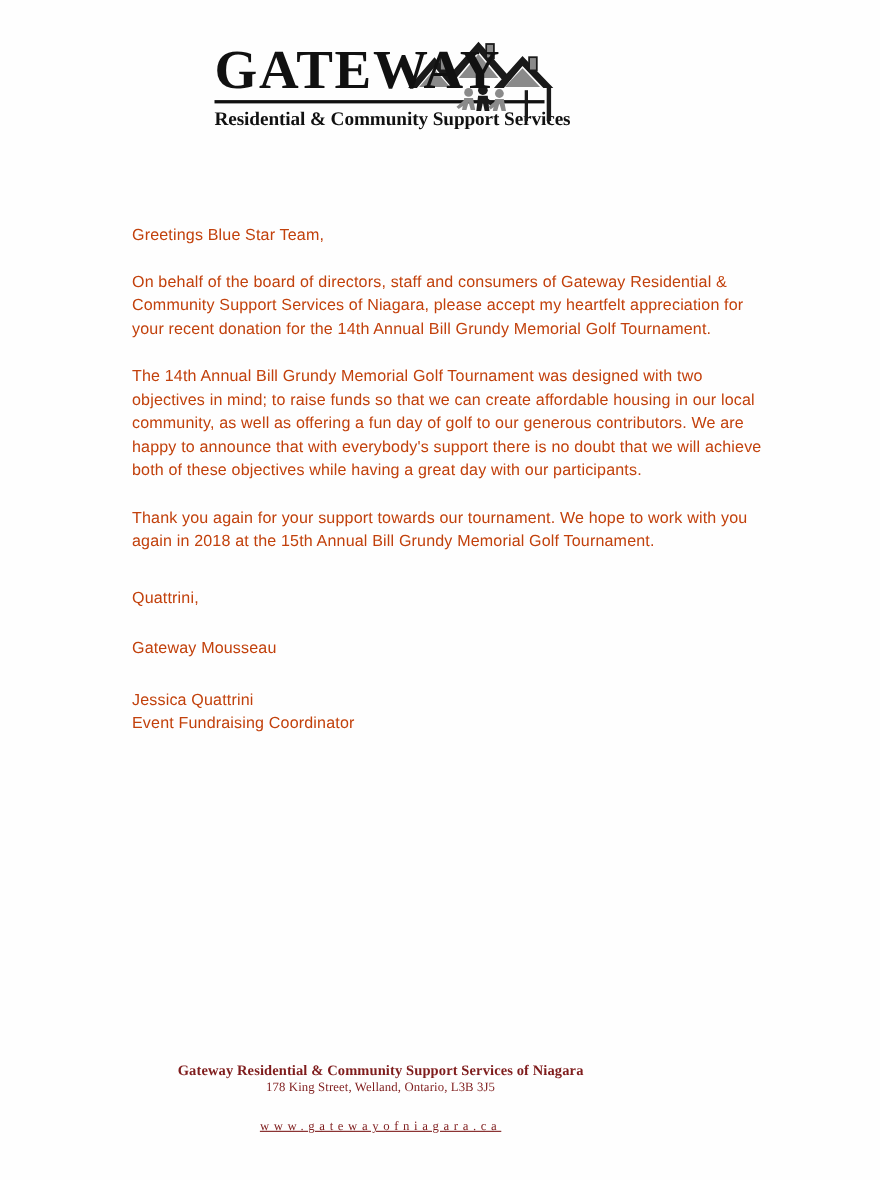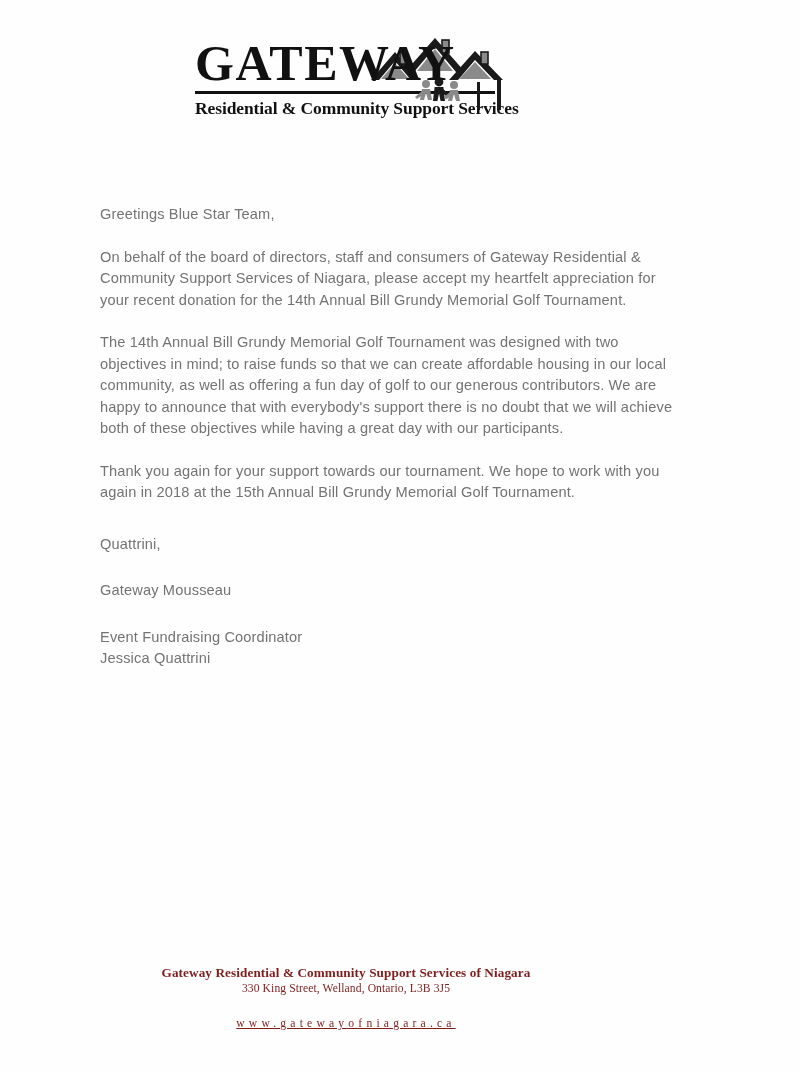--- a/index.html
+++ b/index.html
@@ -71,25 +71,25 @@
     color: #111;
     margin-top: 4px;
     margin-left: 4px;
     white-space: nowrap;
   }
 
   
   .body-copy {
     position: absolute;
     top: 204px;
-    left: 100px;
+    left: 120px;
     width: 580px;
     font-size: 14.6px;
     line-height: 21.5px;
-    color: #737373;
+    color: #c2410c;
     letter-spacing: 0.15px;
   }
   .para {
     margin: 0 0 21px 0;
   }
   .para.tight { margin-bottom: 0; }
 
   .sign-off { margin: 30px 0 0 0; }
   .sig-group { margin-top: 25px; }
   .sig-line { margin: 0; }
@@ -183,24 +183,24 @@
     <p class="para">The 14th Annual Bill Grundy Memorial Golf Tournament was designed with two objectives in mind; to raise funds so that we can create affordable housing in our local community, as well as offering a fun day of golf to our generous contributors. We are happy to announce that with everybody's support there is no doubt that we will achieve both of these objectives while having a great day with our participants.</p>
     <p class="para tight">Thank you again for your support towards our tournament. We hope to work with you again in 2018 at the 15th Annual Bill Grundy Memorial Golf Tournament.</p>
 
     <p class="para sign-off">Quattrini,</p>
 
     <div class="sig-group">
       <p class="sig-line">Gateway Mousseau</p>
     </div>
 
     <div class="sig-group">
+      <p class="sig-line">Jessica Quattrini</p>
       <p class="sig-line">Event Fundraising Coordinator</p>
-      <p class="sig-line">Jessica Quattrini</p>
     </div>
   </div>
 
   <div class="footer">
     <div class="footer-org">Gateway Residential &amp; Community Support Services of Niagara</div>
-    <div class="footer-address">330 King Street, Welland, Ontario, L3B 3J5</div>
+    <div class="footer-address">178 King Street, Welland, Ontario, L3B 3J5</div>
     <div><span class="footer-web">www.gatewayofniagara.ca</span></div>
   </div>
 
 </div>
 
 </body></html>

